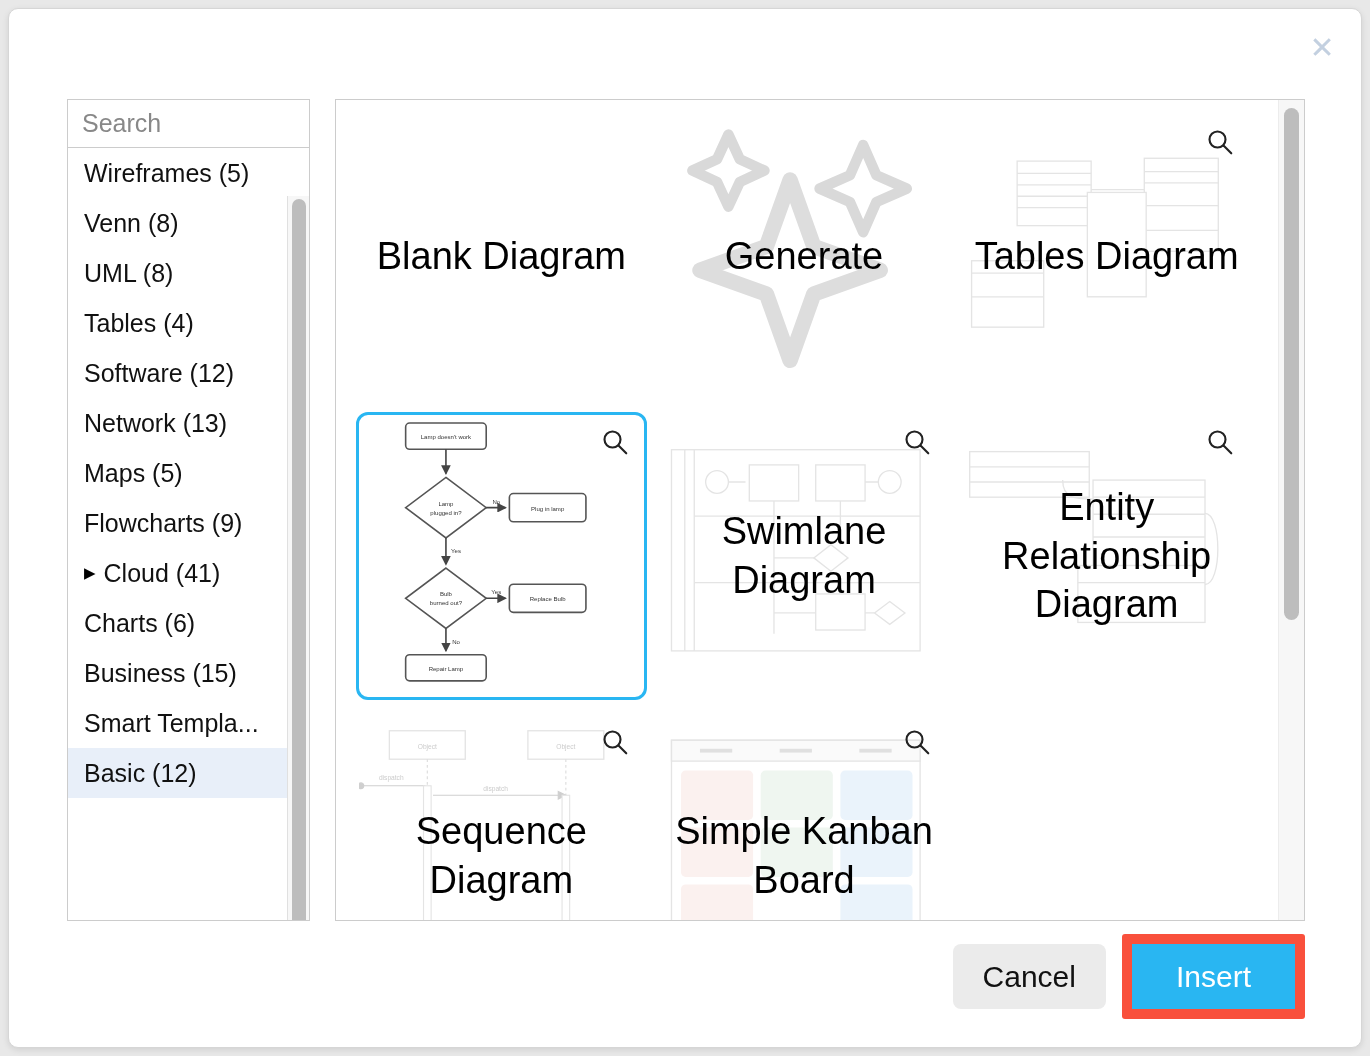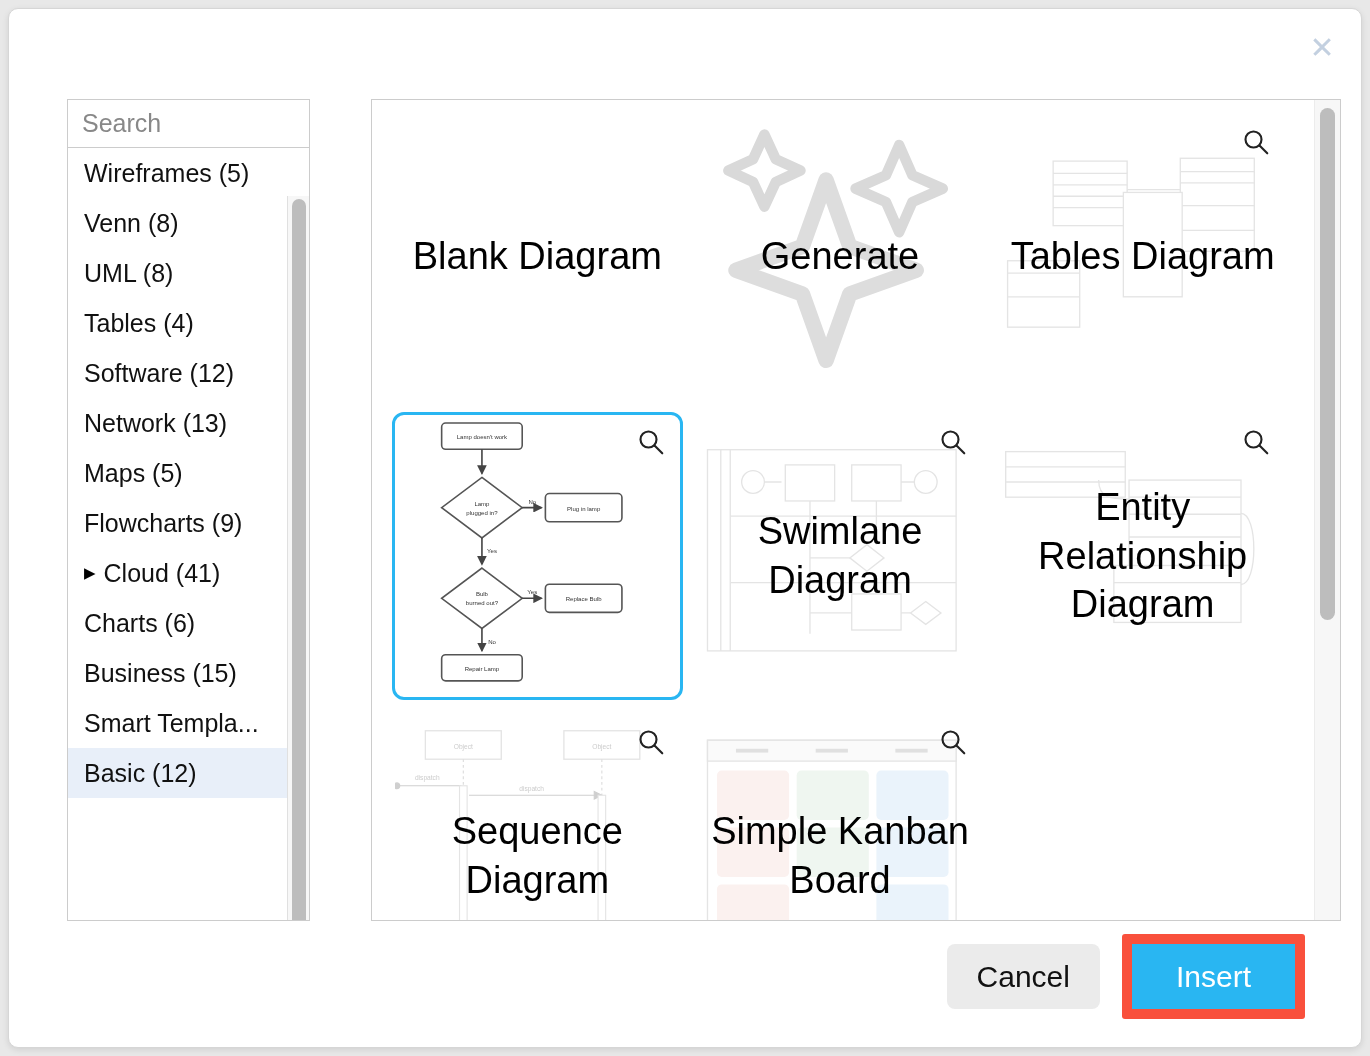--- a/index.html
+++ b/index.html
@@ -84,21 +84,20 @@
     width: 14px; height: 745px;
     background: #bdbdbd; border-radius: 7px;
   }
   
   .content {
     position: absolute; left: 326px; top: 90px;
     width: 970px; height: 822px;
     border: 1px solid #cccccc;
     background: #fff;
     overflow: hidden;
-    margin-left: 36px;
   }
   .grid {
     position: absolute; left: 0; top: 0;
     width: 930px; height: 822px;
     display: grid;
     grid-template-columns: repeat(3, 1fr);
     grid-template-rows: 300px 300px 300px;
     padding: 6px 8px 0 14px;
   }
   .card {
@@ -143,21 +142,21 @@
     position: absolute; left: 5px; top: 8px;
     width: 15px; height: 512px;
     background: #bdbdbd; border-radius: 8px;
   }
   
   .footer {
     position: absolute; left: 0; bottom: 28px;
     width: 1354px;
     display: flex; justify-content: flex-end; align-items: center;
     padding-right: 58px;
-    gap: 22px;
+    gap: 16px;
   }
   .btn {
     font-family: "Liberation Sans", sans-serif;
     font-size: 30px;
     border-radius: 8px;
     border: none;
     padding: 16px 30px;
     cursor: pointer;
     background: #ebebeb;
     color: #111;

